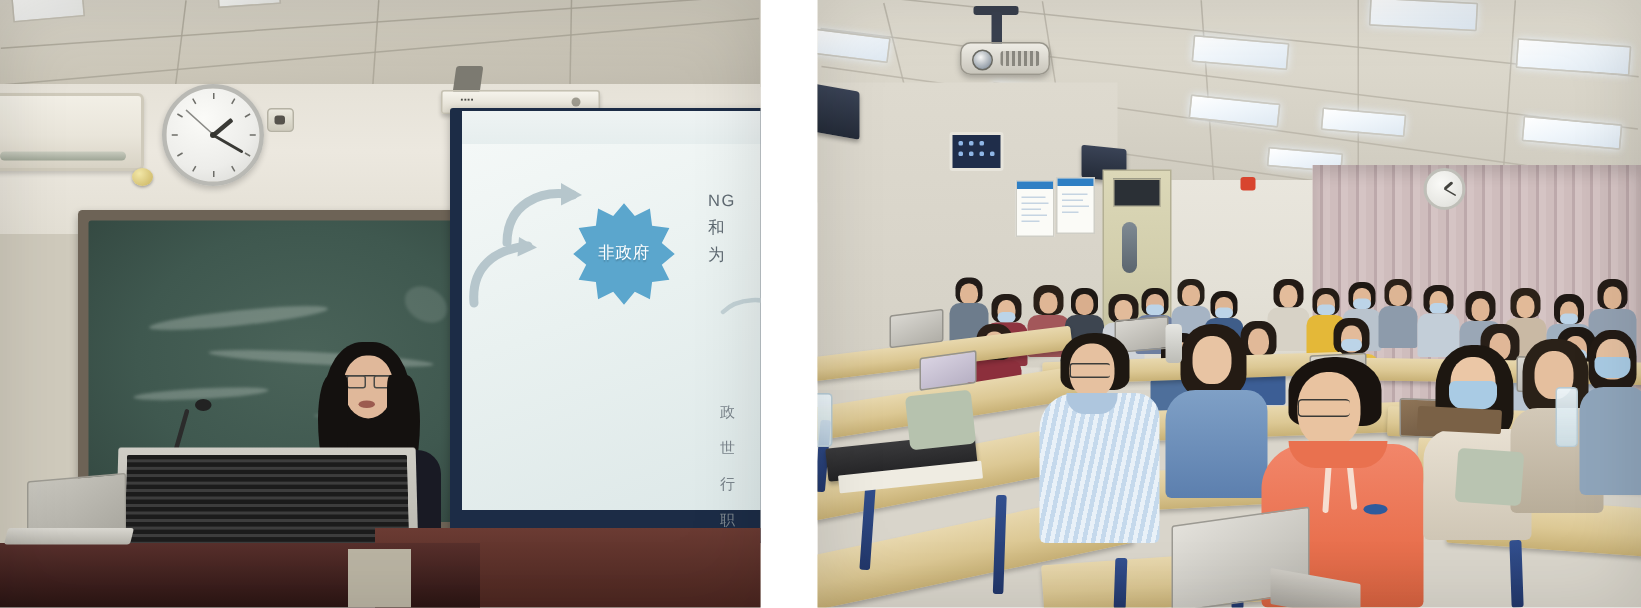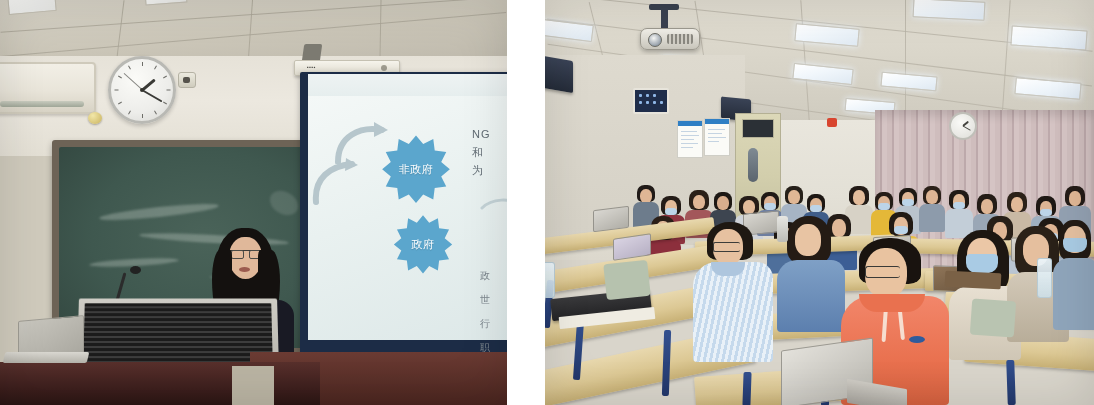--- a/index.html
+++ b/index.html
@@ -237,26 +237,20 @@
         </svg>
 
         <div class="gear" style="left:72px;top:38px;width:72px;height:72px;">
           <svg class="gsvg" width="72" height="72" viewBox="0 0 100 100">
               <path fill="#5ba6cd" d="M50 2 l10 12 14-7 2 16 16 2 -7 14 12 10 -12 10 7 14 -16 2 -2 16 -14-7 -10 12 -10-12 -14 7 -2-16 -16-2 7-14 -12-10 12-10 -7-14 16-2 2-16 14 7z"></path>
             </svg>
           <span class="gtxt">非政府</span>
         </div>
 
 
-        <div class="gear" style="left:84px;top:118px;width:62px;height:62px;">
-          <svg class="gsvg" width="62" height="62" viewBox="0 0 100 100">
-              <path fill="#5ba6cd" d="M50 2 l10 12 14-7 2 16 16 2 -7 14 12 10 -12 10 7 14 -16 2 -2 16 -14-7 -10 12 -10-12 -14 7 -2-16 -16-2 7-14 -12-10 12-10 -7-14 16-2 2-16 14 7z"></path>
-            </svg>
-          <span class="gtxt">政府</span>
-        </div>
 
         <div class="slide-txt" style="left:164px;top:30px;">NG</div>
         <div class="slide-txt" style="left:164px;top:48px;">和</div>
         <div class="slide-txt" style="left:164px;top:66px;">为</div>
 
         <svg style="position:absolute;left:172px;top:100px;" width="44" height="16" viewBox="0 0 44 16">
             <path d="M2 12 C12 2, 30 2, 42 9" stroke="#c3d2d6" stroke-width="3" fill="none" stroke-linecap="round"></path>
           </svg>
 
         <div class="slide-txt small" style="left:172px;top:172px;">政</div>

